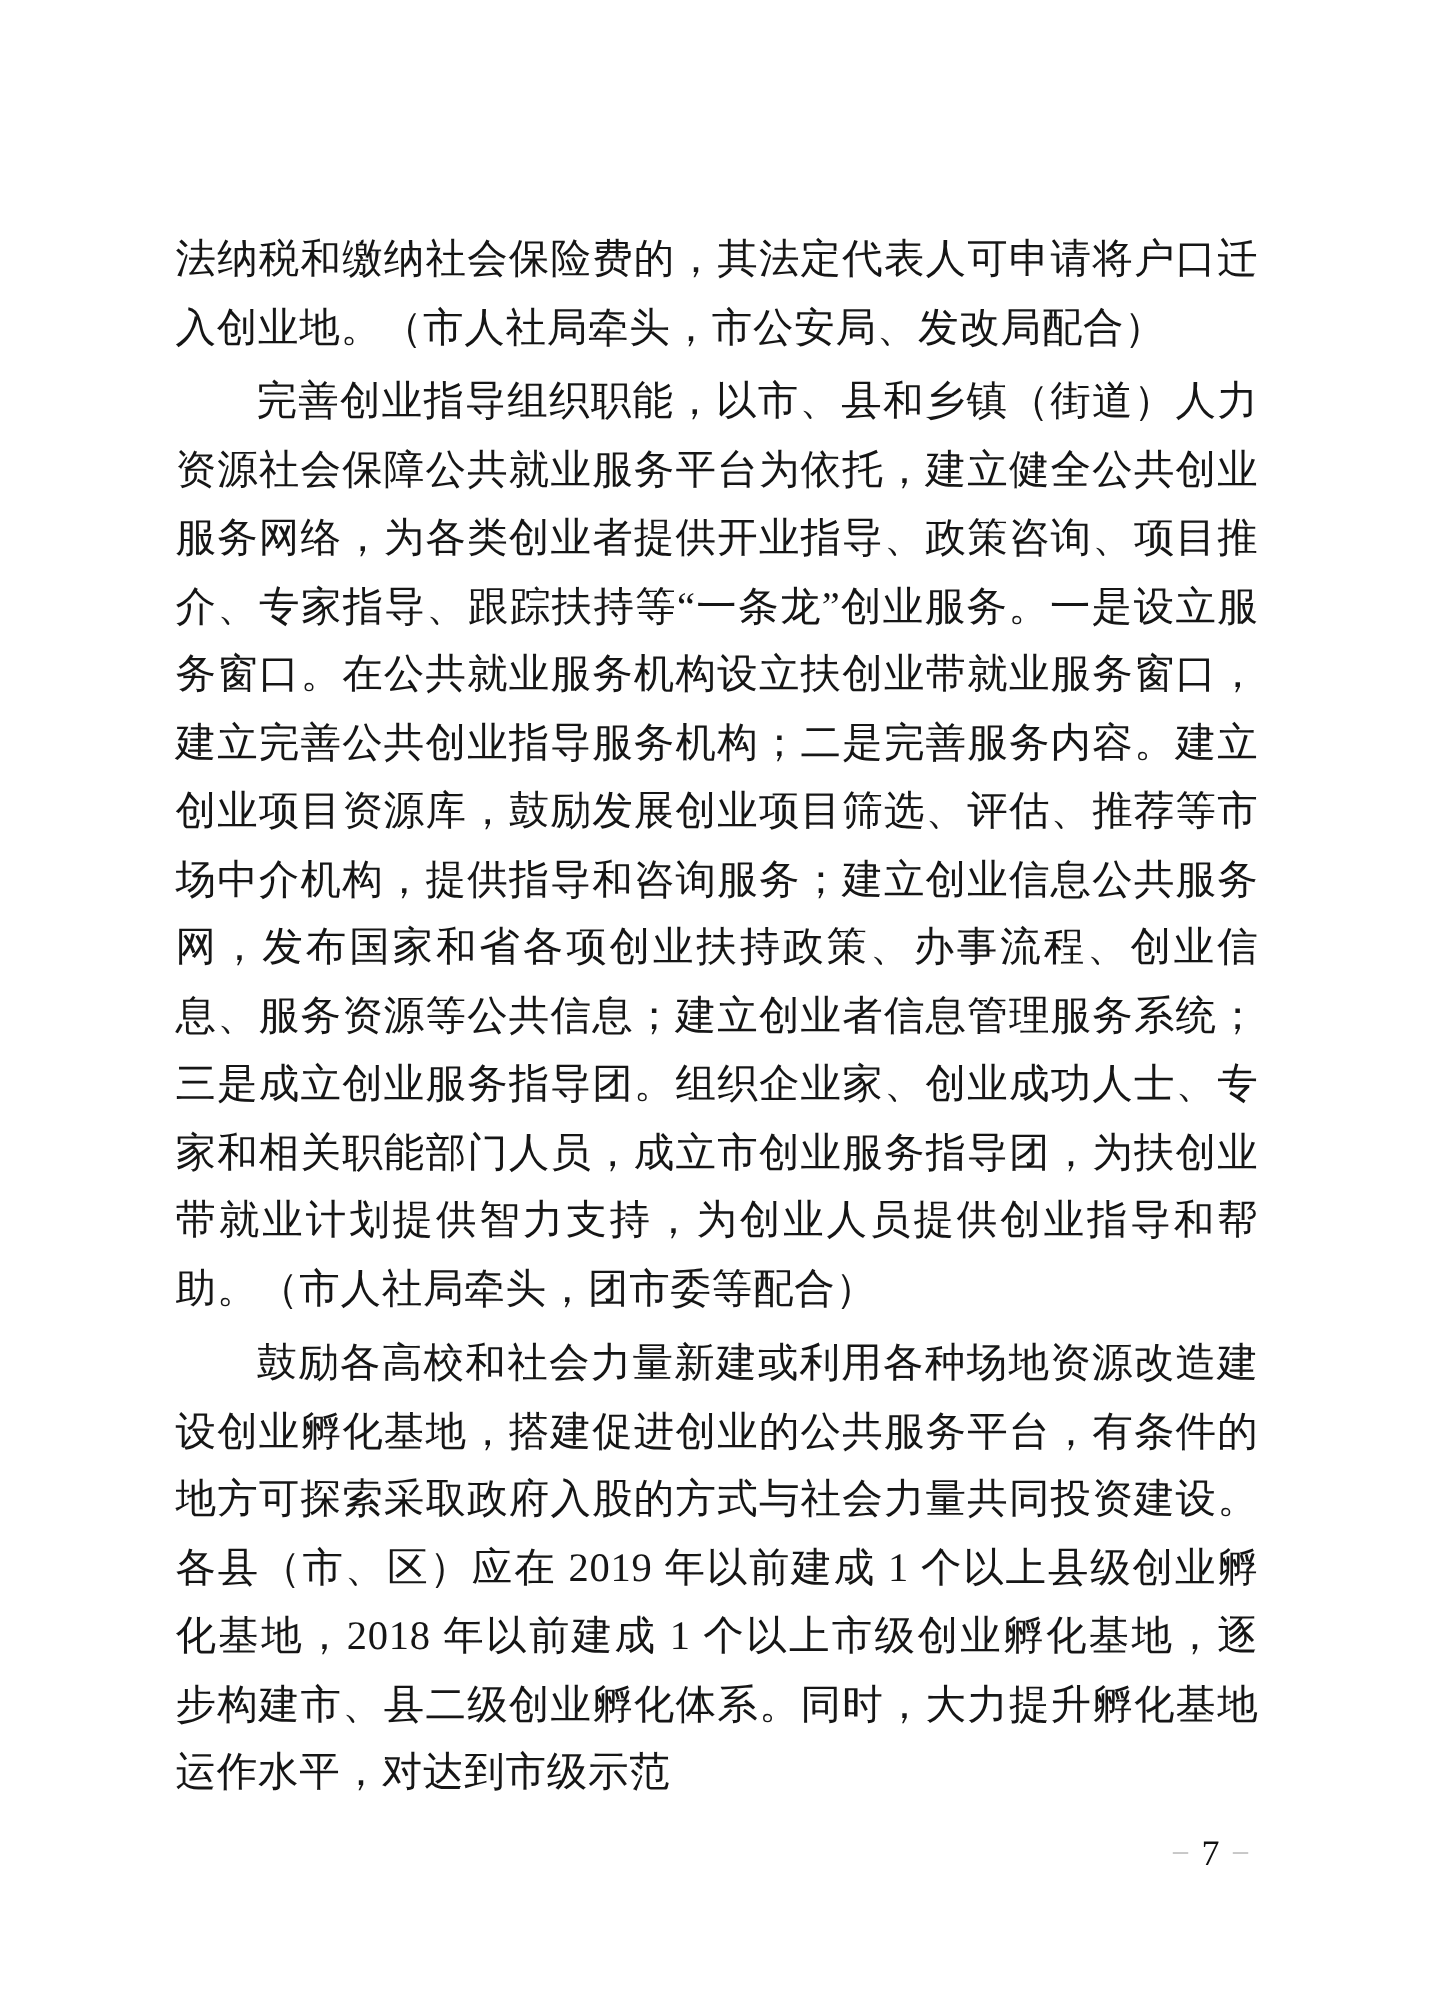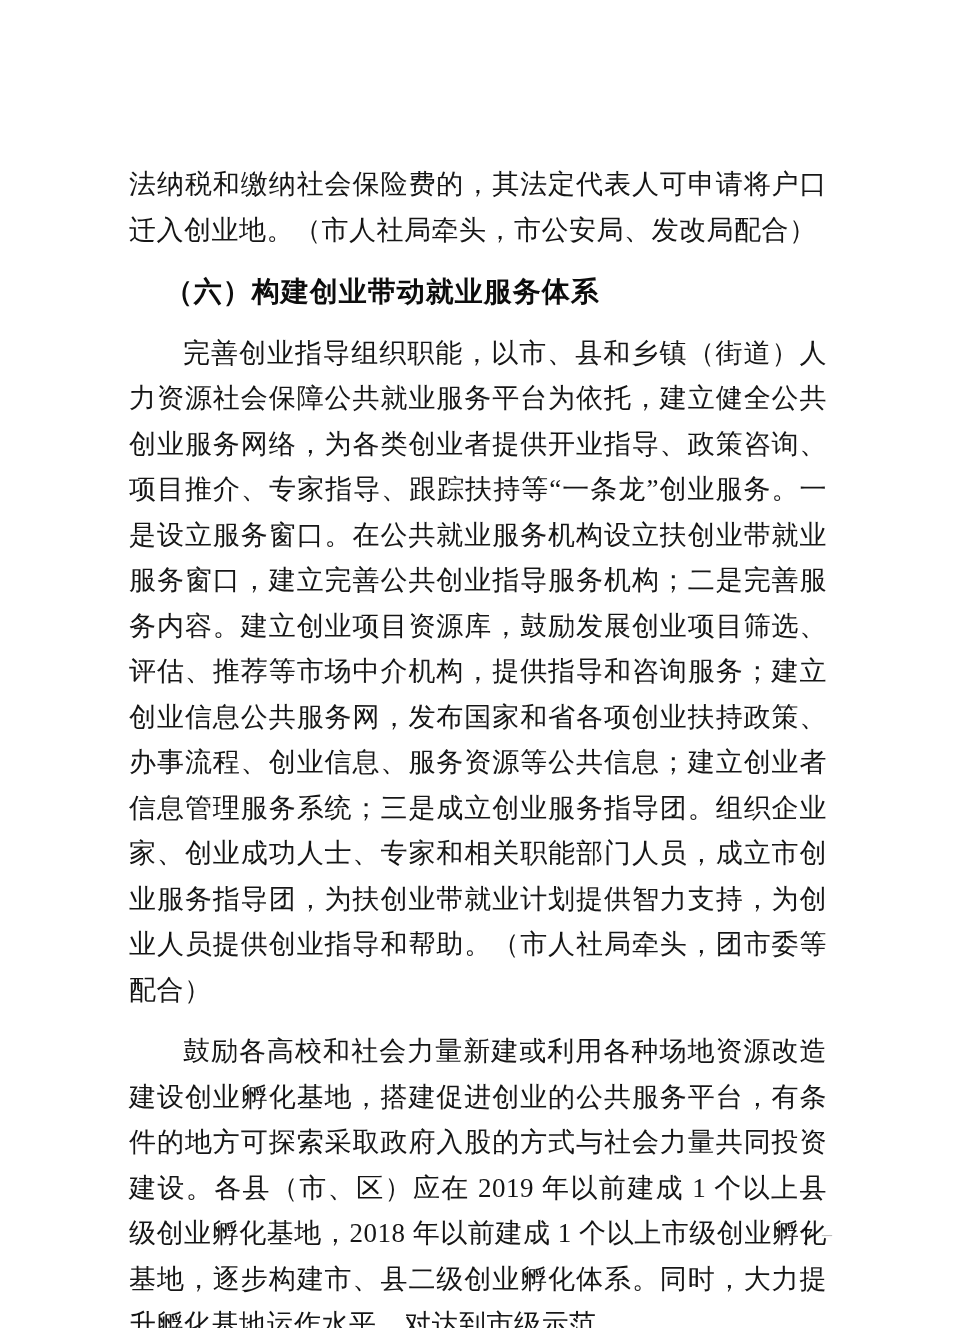--- a/index.html
+++ b/index.html
@@ -16,21 +16,21 @@
     font-family: "Liberation Serif", "DejaVu Serif", serif;
   }
   .doc-body {
     position: absolute;
     left: 113px;
     top: 146px;
     width: 730px;
     color: #161616;
   }
   .doc-body p.body {
-    margin: 16px;
+    margin: 4px;
     font-size: 27px;
     line-height: 45.5px;
     text-align: justify;
     text-justify: inter-character;
     letter-spacing: 0.5px;
     word-break: break-all;
   }
   .doc-body p.body.indent {
     text-indent: 2em;
   }
@@ -64,21 +64,20 @@
     line-height: 1;
   }
 </style>
 </head>
 <body>
 
 <div class="page">
 
   <div class="doc-body">
       <p class="body">法纳税和缴纳社会保险费的，其法定代表人可申请将户口迁入创业地。（市人社局牵头，市公安局、发改局配合）</p>
-      <h2 class="heading">（六）构建创业带动就业服务体系</h2>
       <p class="body indent">完善创业指导组织职能，以市、县和乡镇（街道）人力资源社会保障公共就业服务平台为依托，建立健全公共创业服务网络，为各类创业者提供开业指导、政策咨询、项目推介、专家指导、跟踪扶持等“一条龙”创业服务。一是设立服务窗口。在公共就业服务机构设立扶创业带就业服务窗口，建立完善公共创业指导服务机构；二是完善服务内容。建立创业项目资源库，鼓励发展创业项目筛选、评估、推荐等市场中介机构，提供指导和咨询服务；建立创业信息公共服务网，发布国家和省各项创业扶持政策、办事流程、创业信息、服务资源等公共信息；建立创业者信息管理服务系统；三是成立创业服务指导团。组织企业家、创业成功人士、专家和相关职能部门人员，成立市创业服务指导团，为扶创业带就业计划提供智力支持，为创业人员提供创业指导和帮助。（市人社局牵头，团市委等配合）</p>
       <p class="body indent">鼓励各高校和社会力量新建或利用各种场地资源改造建设创业孵化基地，搭建促进创业的公共服务平台，有条件的地方可探索采取政府入股的方式与社会力量共同投资建设。各县（市、区）应在 2019 年以前建成 1 个以上县级创业孵化基地，2018 年以前建成 1 个以上市级创业孵化基地，逐步构建市、县二级创业孵化体系。同时，大力提升孵化基地运作水平，对达到市级示范</p>
     </div>
 
   <div class="page-number">
     <span class="dash">–</span>
     <span class="num">7</span>
     <span class="dash">–</span>
   </div>
 

